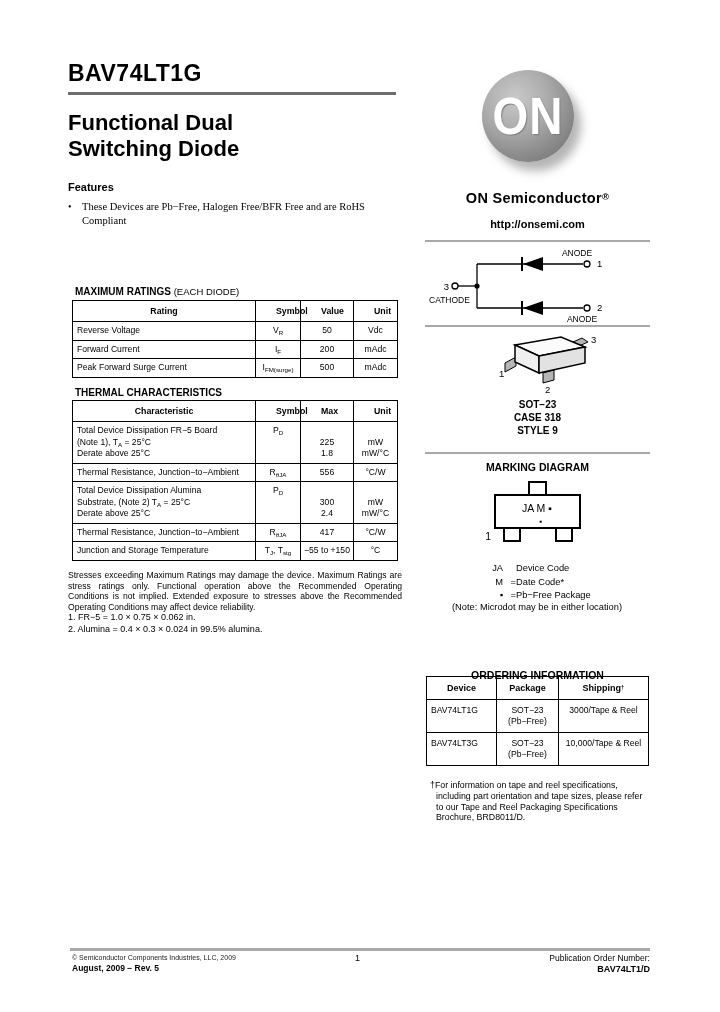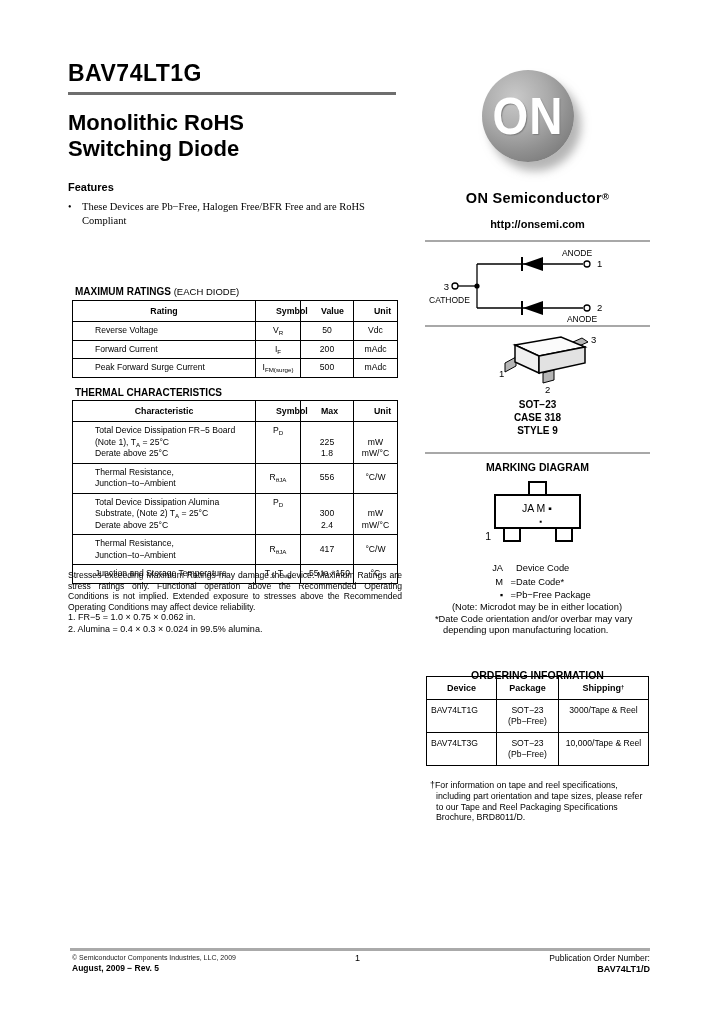--- a/index.html
+++ b/index.html
@@ -20,21 +20,21 @@
   .feature { font-family:"Liberation Serif", serif; font-size:10.5px; line-height:14px; display:flex; }
   .feature .bullet { width:14px; font-size:10px; }
   .feature .ftxt { width:316px; }
 
   .section-heading { font-size:10px; font-weight:bold; }
   .section-heading .suffix { font-weight:normal; font-size:9.5px; }
 
   table.spec-table { border-collapse:collapse; table-layout:fixed; width:325px; }
   table.spec-table th { border:1px solid #000; font-weight:bold; font-size:8.8px; padding:5px 20px; text-align:center; vertical-align:middle; background:#fff; }
   table.spec-table td { border:1px solid #000; font-size:8.6px; line-height:11.5px; padding:3px 3px; text-align:center; vertical-align:middle; }
-  table.spec-table td.char { text-align:left; padding-left:22px; }
+  table.spec-table td.char { text-align:left; padding-left:4px; }
   table.spec-table tr.top td { vertical-align:top; }
 
   .disclaimer { font-size:8.6px; line-height:10.5px; text-align:justify; }
   .notes-list { font-size:9px; line-height:11.5px; }
 
   .right-col { left:425px; width:225px; text-align:center; }
   .on-logo {
     width:92px; height:92px; border-radius:50%;
     background: radial-gradient(circle at 36% 30%, #c9c9c9 0%, #ababab 38%, #909090 62%, #787878 86%, #6c6c6c 100%);
     box-shadow: 7px 9px 10px rgba(120,120,120,0.55);
@@ -71,21 +71,21 @@
 </style>
 </head>
 <body>
 
 <div class="page">
 
   <div class="abs part-number" style="left:68px; top:60px;">BAV74LT1G</div>
   <div class="abs title-rule" style="left:68px; top:92px; width:328px;"></div>
 
   <div class="abs main-title" style="left:68px; top:110px;">
-    <div>Monolithic RoHS</div>
+    <div>Functional Dual</div>
     <div>Switching Diode</div>
   </div>
 
   <div class="abs features-heading" style="left:68px; top:181px;">Features</div>
   <div class="abs feature" style="left:68px; top:200px;">
     <span class="bullet">•</span>
     <span class="ftxt">These Devices are Pb−Free, Halogen Free/BFR Free and are RoHS Compliant</span>
   </div>
 
   <div class="abs section-heading" style="left:75px; top:286px;">
@@ -312,21 +312,20 @@
         <span class="eq">=</span>
         <span class="val">Date Code*</span>
       </div>
       <div class="legend-row">
         <span class="key">▪</span>
         <span class="eq">=</span>
         <span class="val">Pb−Free Package</span>
       </div>
     </div>
   <div class="abs marking-note1" style="left:452px; top:602px; width:200px;">(Note: Microdot may be in either location)</div>
-  <div class="abs marking-note2" style="left:435px; top:614px; width:210px;">*Date Code orientation and/or overbar may vary depending upon manufacturing location.</div>
 
   <div class="abs right-col sub-heading" style="top:669px;">ORDERING INFORMATION</div>
 
   <table class="abs order-table" id="order-table" style="left:426px; top:676px;">
     <colgroup>
       <col style="width:70px">
         <col style="width:62px">
         <col style="width:90px">
     </colgroup>
     <thead>

